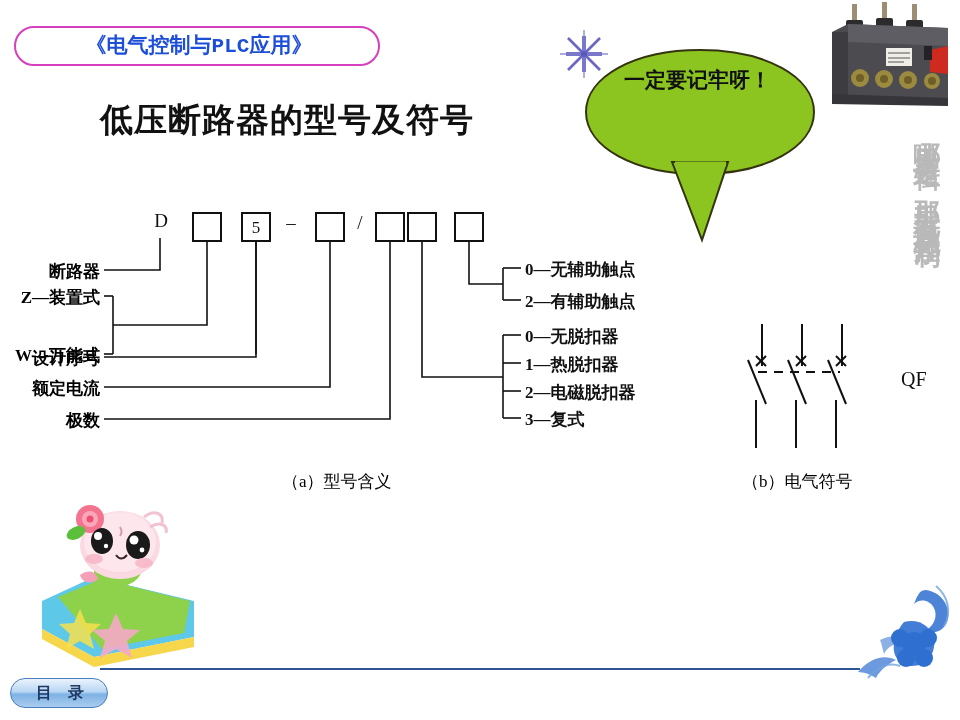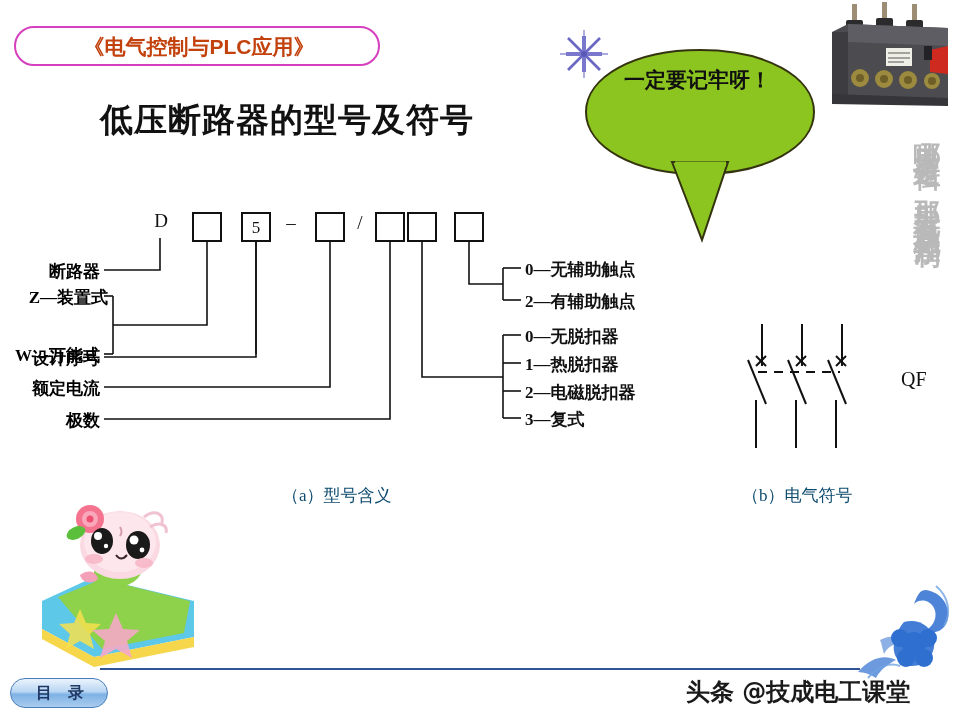--- a/index.html
+++ b/index.html
@@ -30,22 +30,22 @@
   #course-title {
     position: absolute;
     left: 0;
     top: 0;
     width: 366px;
     height: 40px;
     line-height: 38px;
     text-align: center;
     font-size: 21px;
     font-weight: bold;
-    color: #c2410c;
-    font-family: Liberation Sans, sans-serif;
+    color: #1d4ed8;
+    font-family: Liberation Mono, monospace;
     white-space: nowrap;
   }
 
   
   #main-title {
     position: absolute;
     left: 100px;
     top: 98px;
     font-size: 33px;
     font-weight: bold;
@@ -150,24 +150,23 @@
     position: absolute;
     font-size: 17px;
     font-weight: bold;
     color: #111111;
     white-space: nowrap;
     font-family: "Liberation Serif", "DejaVu Serif", serif;
   }
   .caption {
     position: absolute;
     font-size: 17px;
-    color: #0c4a6e;
+    color: #000000;
     white-space: nowrap;
     font-family: "Liberation Serif", "DejaVu Serif", serif;
-    margin-top: 14px;
   }
   #qf-label {
     position: absolute;
     left: 836px;
     top: 362px;
     font-size: 20px;
     color: #111111;
   }
 
   
@@ -345,21 +344,21 @@
     <div class="code-box" style="left:192px;top:32px;"></div>
     <div class="code-box" style="left:241px;top:32px;">5</div>
     <div class="code-glyph" style="left:282px;top:32px;width:18px;">–</div>
     <div class="code-box" style="left:315px;top:32px;"></div>
     <div class="code-glyph" style="left:353px;top:32px;width:14px;">/</div>
     <div class="code-box" style="left:375px;top:32px;"></div>
     <div class="code-box" style="left:407px;top:32px;"></div>
     <div class="code-box" style="left:454px;top:32px;"></div>
 
     <div class="lbl-left" style="left:0;top:80px;width:100px;">断路器</div>
-    <div class="lbl-left" style="left:0;top:106px;width:100px;padding-left:8px;">Z—装置式</div>
+    <div class="lbl-left" style="left:0;top:106px;width:100px;">Z—装置式</div>
     <div class="lbl-left" style="left:0;top:164px;width:100px;">W—万能式</div>
     <div class="lbl-left" style="left:0;top:167px;width:100px;">设计序号</div>
     <div class="lbl-left" style="left:0;top:197px;width:100px;text-align:right;">额定电流</div>
     <div class="lbl-left" style="left:0;top:229px;width:100px;">极数</div>
 
     <div class="lbl-right" style="left:525px;top:78px;">0—无辅助触点</div>
     <div class="lbl-right" style="left:525px;top:110px;">2—有辅助触点</div>
 
     <div class="lbl-right" style="left:525px;top:145px;">0—无脱扣器</div>
     <div class="lbl-right" style="left:525px;top:173px;">1—热脱扣器</div>
@@ -457,15 +456,14 @@
       <circle cx="76" cy="80" r="9" fill="#2f6fd0"></circle>
       <path d="M10 94 C22 80 36 76 48 82 C40 86 32 92 28 100 C22 96 16 94 10 94 Z" opacity="0.7"></path>
       <path d="M32 62 C44 56 54 58 58 66 C48 64 40 68 36 76 C34 70 34 66 32 62 Z" opacity="0.55"></path>
     </g>
     <g stroke="#6fa3e0" stroke-width="2" fill="none" opacity="0.8">
       <path d="M88 8 C100 18 104 34 96 48"></path>
       <path d="M20 100 C30 88 42 84 52 88"></path>
     </g>
   </svg>
 
-  <div id="watermark">头条 @技成电工课堂</div>
 
 </div>
 
 </body></html>

